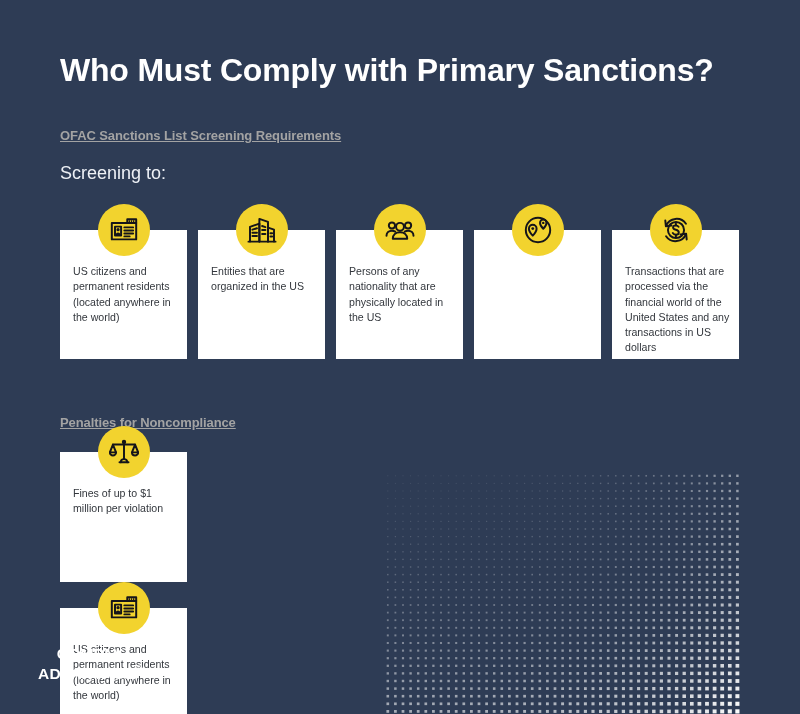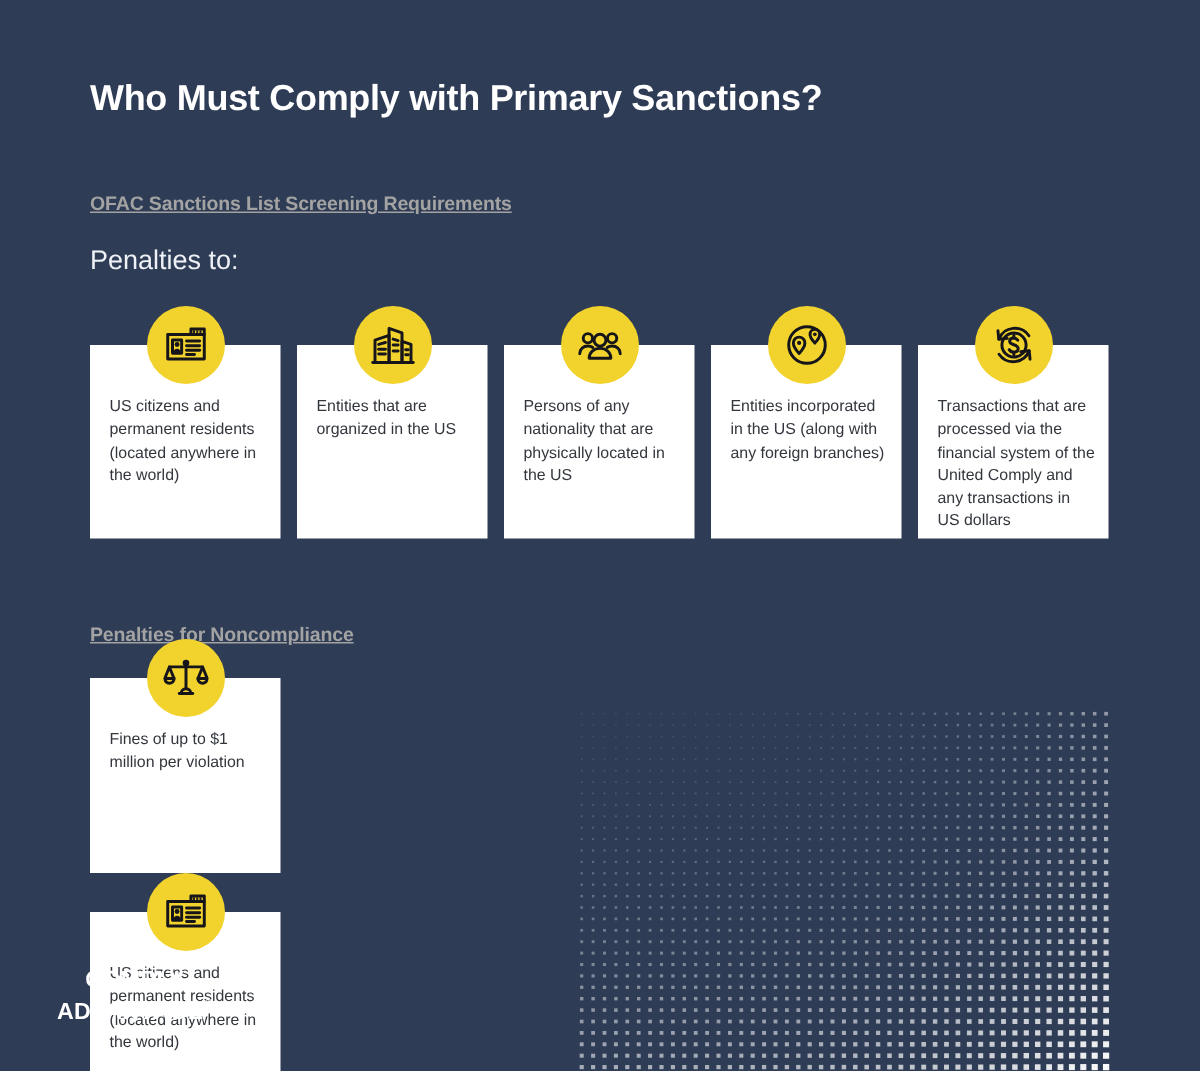--- a/index.html
+++ b/index.html
@@ -32,21 +32,21 @@
     height: 244px;
     z-index: 0;
     pointer-events: none;
   }
 
   
   .main-title {
     position: absolute;
     left: 60px;
     top: 52px;
-    font-size: 24px;
+    font-size: 32px;
     font-weight: bold;
     color: #ffffff;
     letter-spacing: -0.2px;
     white-space: nowrap;
   }
 
   .section-title {
     position: absolute;
     font-size: 13px;
     font-weight: bold;
@@ -1643,21 +1643,21 @@
       <rect x="323.05" y="239.45" width="3.90" height="3.90" fill="#ffffff" opacity="0.897"></rect>
       <rect x="330.62" y="239.42" width="3.97" height="3.97" fill="#ffffff" opacity="0.916"></rect>
       <rect x="338.18" y="239.38" width="4.04" height="4.04" fill="#ffffff" opacity="0.937"></rect>
       <rect x="345.74" y="239.34" width="4.12" height="4.12" fill="#ffffff" opacity="0.958"></rect>
       <rect x="353.30" y="239.30" width="4.20" height="4.20" fill="#ffffff" opacity="0.980"></rect>
     </svg>
 
   <div class="main-title">Who Must Comply with Primary Sanctions?</div>
 
   <div class="section-title s1">OFAC Sanctions List Screening Requirements</div>
-  <div class="applicable">Penalties to:</div>
+  <div class="applicable">Screening to:</div>
 
   <div class="card-row row1">
 
     <div class="card">
       <div class="card-icon">
         <svg width="30" height="30" viewBox="0 0 32 32">
           <g fill="none" stroke="#15151a" stroke-width="2.1" stroke-linejoin="round" stroke-linecap="round">
             <rect x="3" y="8.5" width="26" height="17.5"></rect>
             <path d="M19.5 8.5 V4.6 H29 V8.5"></path>
             <rect x="6.4" y="12.4" width="6.5" height="9.4"></rect>
@@ -1723,39 +1723,38 @@
             <circle cx="16" cy="16" r="13"></circle>
             <path d="M10.4 10.4 c2.25 0 4.1 1.85 4.1 4.15 c0 3.1 -4.1 7.45 -4.1 7.45 s-4.1-4.35 -4.1-7.45 c0-2.3 1.85-4.15 4.1-4.15z"></path>
             <path d="M21.6 4.9 c1.9 0 3.45 1.55 3.45 3.5 c0 2.6 -3.45 6.25 -3.45 6.25 s-3.45-3.65 -3.45-6.25 c0-1.95 1.55-3.5 3.45-3.5z"></path>
           </g>
           <g fill="#15151a">
             <circle cx="10.4" cy="14.5" r="1.5"></circle>
             <circle cx="21.6" cy="8.4" r="1.3"></circle>
           </g>
         </svg>
       </div>
-      <div class="card-text">Entities incorporated in the US (along with any foreign branches)</div>
     </div>
 
     <div class="card">
       <div class="card-icon">
         <svg width="30" height="30" viewBox="0 0 32 32">
           <g fill="none" stroke="#15151a" stroke-width="2.1" stroke-linejoin="round" stroke-linecap="round">
             <circle cx="16" cy="16" r="8.6"></circle>
             <path d="M5.3 11.6 A12.2 12.2 0 0 1 26.6 9.4"></path>
             <path d="M26.7 20.4 A12.2 12.2 0 0 1 5.4 22.6"></path>
             <polyline points="4.6,5.9 5.2,11.9 11.2,11.3"></polyline>
             <polyline points="27.4,26.1 26.8,20.1 20.8,20.7"></polyline>
             <path d="M18.7 12.6 c-0.7-1.05 -1.75-1.55 -2.95-1.55 c-1.7 0-2.85 0.95 -2.85 2.3 c0 1.4 1.1 1.95 2.95 2.45 c2 0.55 3.1 1.2 3.1 2.75 c0 1.5 -1.25 2.5 -3.1 2.5 c-1.4 0-2.55-0.6 -3.25-1.75"></path>
             <line x1="15.9" y1="9.2" x2="15.9" y2="11.1"></line>
             <line x1="15.9" y1="21.05" x2="15.9" y2="22.9"></line>
           </g>
         </svg>
       </div>
-      <div class="card-text">Transactions that are processed via the financial system of the United Comply and any transactions in US dollars</div>
+      <div class="card-text">Transactions that are processed via the financial world of the United States and any transactions in US dollars</div>
     </div>
 
   </div>
 
   <div class="section-title s2">Penalties for Noncompliance</div>
 
   <div class="card-row row2">
 
     <div class="card">
       <div class="card-icon">

